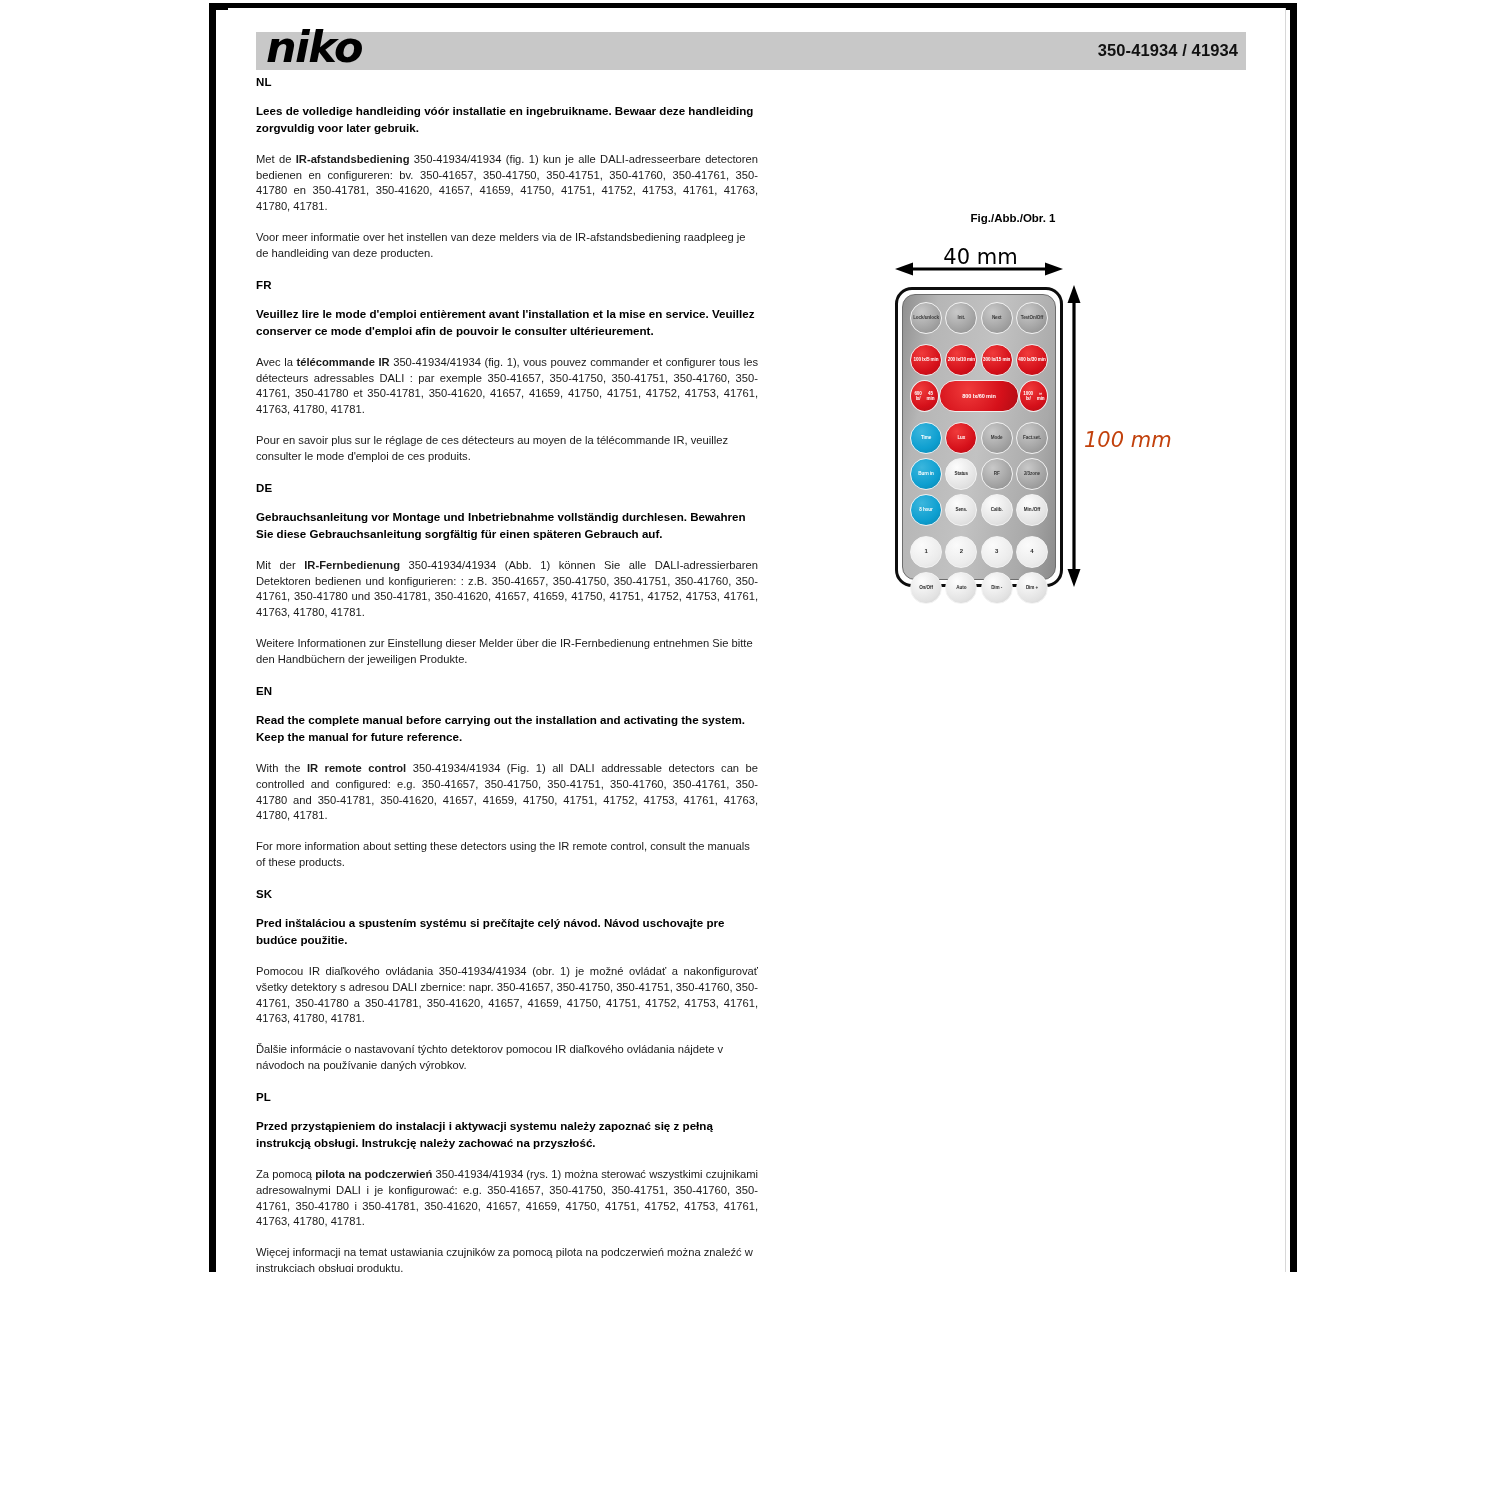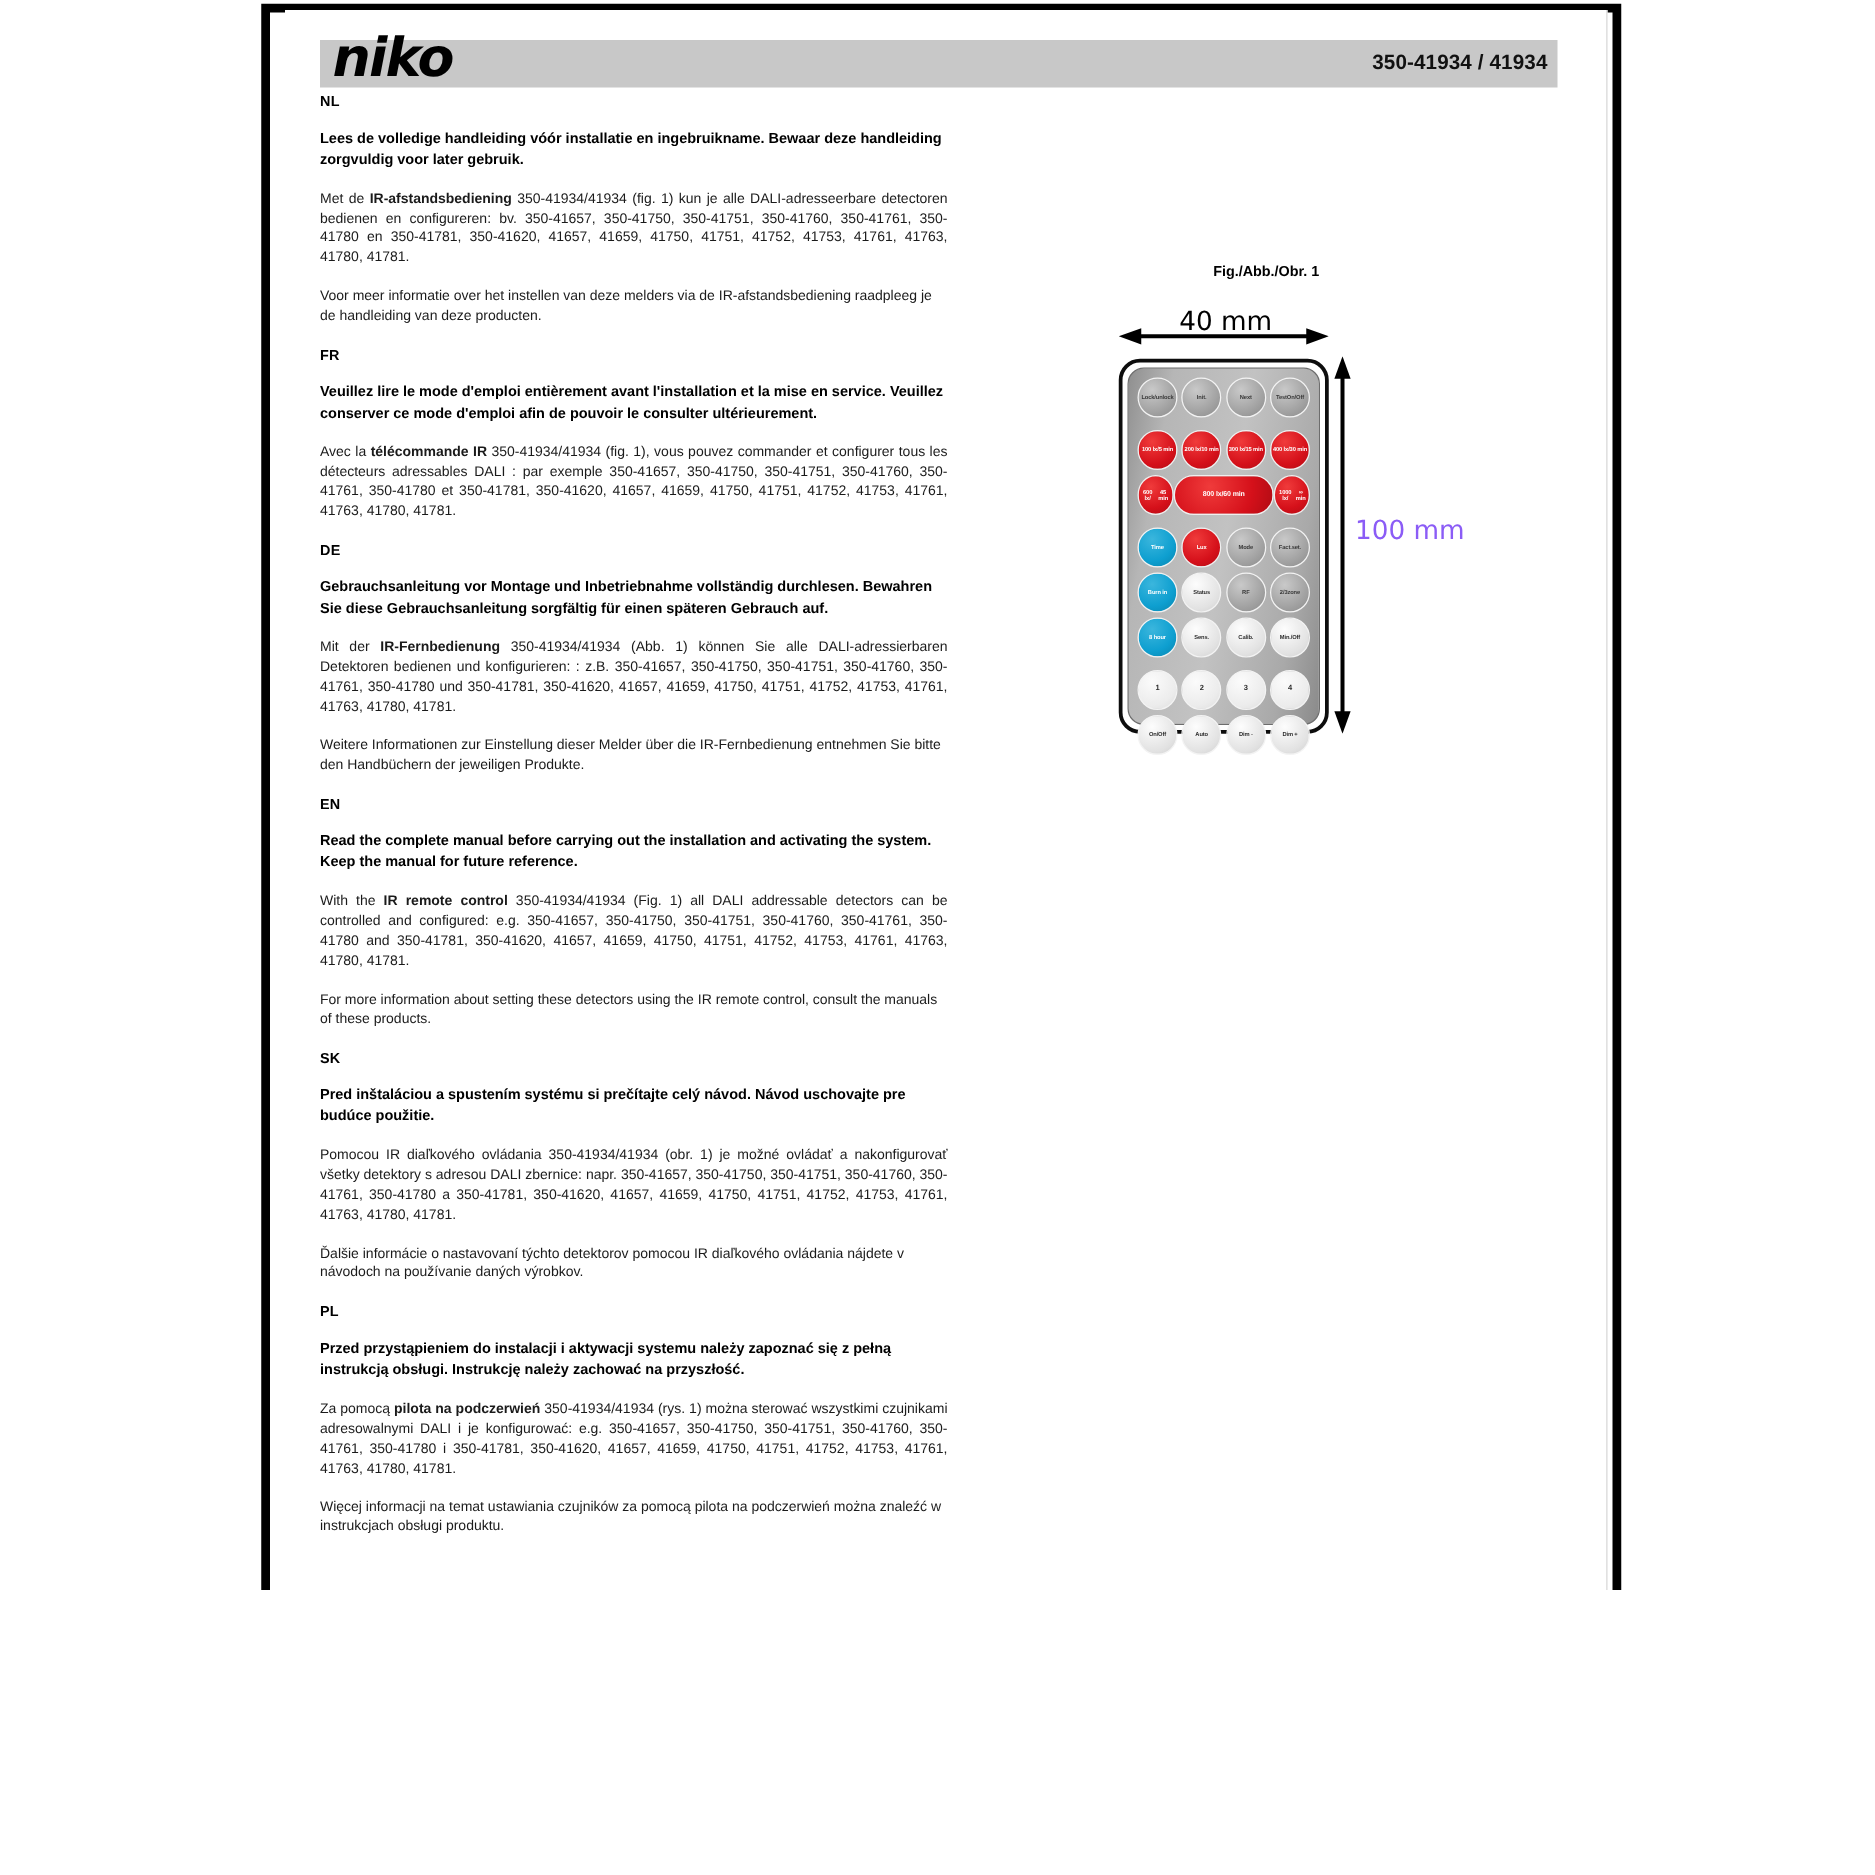--- a/index.html
+++ b/index.html
@@ -114,24 +114,25 @@
     left: 895px; top: 262px;
     width: 168px; height: 14px;
   }
   .dim-right-arrow {
     position: absolute;
     left: 1067px; top: 285px;
     width: 14px; height: 302px;
   }
   .dim-right-label {
     position: absolute;
-    left: 1084px; top: 412px;
+    left: 1084px; top: 428px;
     font-size: 21px;
-    color: #8b5cf6;
+    color: #c2410c;
     font-family: "DejaVu Sans", sans-serif;
+    font-style: italic;
   }
 
   
   .remote {
     position: absolute;
     left: 895px; top: 287px;
     width: 168px; height: 300px;
     background: #ffffff;
     border: 3.5px solid #0d0d0d;
     border-radius: 17px;
@@ -229,20 +230,21 @@
       <div class="sect">
         <div class="lang-code">NL</div>
         <p class="lead">Lees de volledige handleiding vóór installatie en ingebruikname. Bewaar deze handleiding zorgvuldig voor later gebruik.</p>
         <p class="body-p"><span>Met de </span><b>IR-afstandsbediening</b><span> 350-41934/41934 (fig. 1) kun je alle DALI-adresseerbare detectoren bedienen en configureren: bv. 350-41657, 350-41750, 350-41751, 350-41760, 350-41761, 350-41780 en 350-41781, 350-41620, 41657, 41659, 41750, 41751, 41752, 41753, 41761, 41763, 41780, 41781.</span></p>
         <p class="body-p narrow">Voor meer informatie over het instellen van deze melders via de IR-afstandsbediening raadpleeg je de handleiding van deze producten.</p>
       </div>
       <div class="sect">
         <div class="lang-code">FR</div>
         <p class="lead">Veuillez lire le mode d'emploi entièrement avant l'installation et la mise en service. Veuillez conserver ce mode d'emploi afin de pouvoir le consulter ultérieurement.</p>
         <p class="body-p"><span>Avec la </span><b>télécommande IR</b><span> 350-41934/41934 (fig. 1), vous pouvez commander et configurer tous les détecteurs adressables DALI : par exemple 350-41657, 350-41750, 350-41751, 350-41760, 350-41761, 350-41780 et 350-41781, 350-41620, 41657, 41659, 41750, 41751, 41752, 41753, 41761, 41763, 41780, 41781.</span></p>
+        <p class="body-p narrow">Pour en savoir plus sur le réglage de ces détecteurs au moyen de la télécommande IR, veuillez consulter le mode d'emploi de ces produits.</p>
       </div>
       <div class="sect">
         <div class="lang-code">DE</div>
         <p class="lead">Gebrauchsanleitung vor Montage und Inbetriebnahme vollständig durchlesen. Bewahren Sie diese Gebrauchsanleitung sorgfältig für einen späteren Gebrauch auf.</p>
         <p class="body-p"><span>Mit der </span><b>IR-Fernbedienung</b><span> 350-41934/41934 (Abb. 1) können Sie alle DALI-adressierbaren Detektoren bedienen und konfigurieren: : z.B. 350-41657, 350-41750, 350-41751, 350-41760, 350-41761, 350-41780 und 350-41781, 350-41620, 41657, 41659, 41750, 41751, 41752, 41753, 41761, 41763, 41780, 41781.</span></p>
         <p class="body-p narrow">Weitere Informationen zur Einstellung dieser Melder über die IR-Fernbedienung entnehmen Sie bitte den Handbüchern der jeweiligen Produkte.</p>
       </div>
       <div class="sect">
         <div class="lang-code">EN</div>
         <p class="lead">Read the complete manual before carrying out the installation and activating the system. Keep the manual for future reference.</p>

